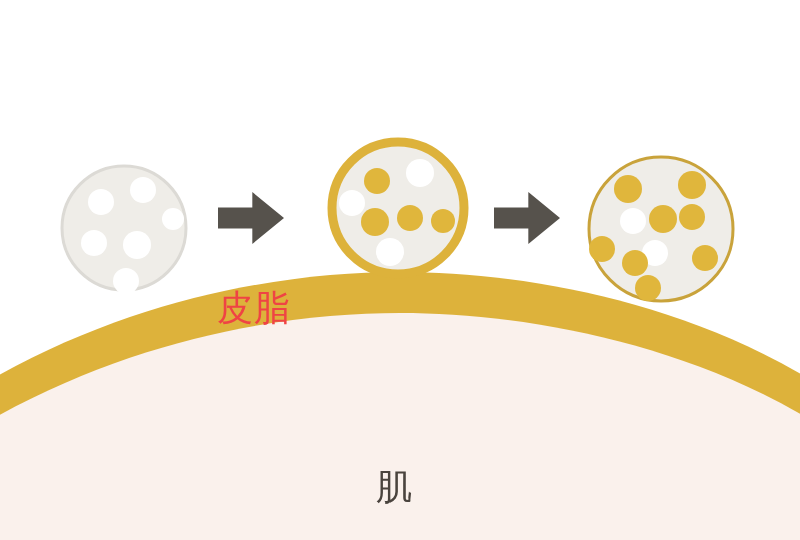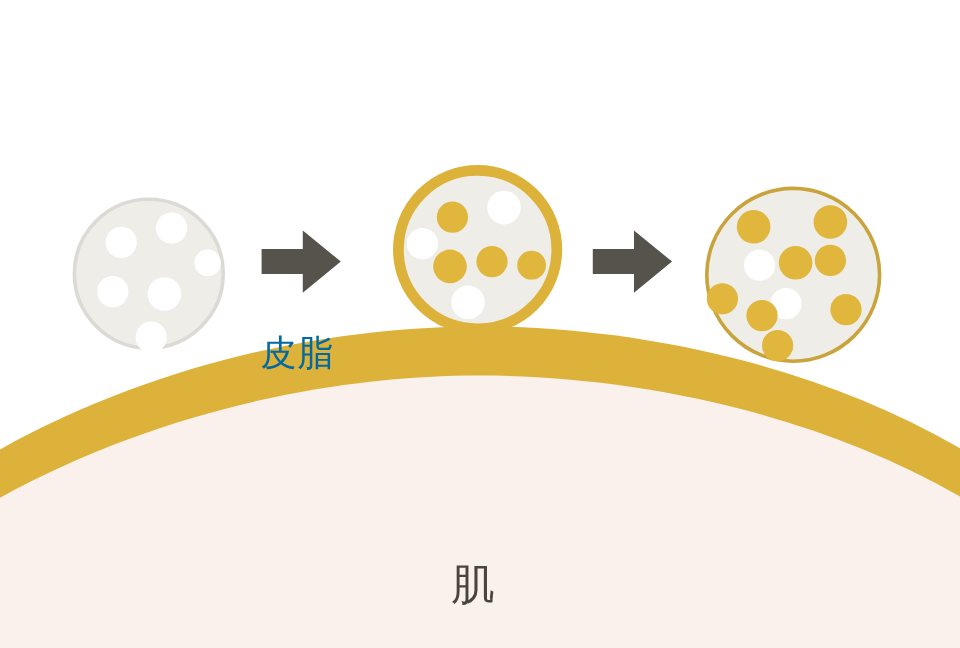--- a/index.html
+++ b/index.html
@@ -26,24 +26,24 @@
     display: block;
   }
   .label-text {
     position: absolute;
     color: #3e3a36;
     white-space: nowrap;
     font-weight: 500;
   }
   #sebum-label {
     left: 217px;
-    top: 274px;
-    font-size: 30px;
+    top: 284px;
+    font-size: 36px;
     letter-spacing: 1px;
-    color: #0369a1;
+    color: #ef4444;
   }
   #skin-label {
     left: 376px;
     top: 463px;
     font-size: 36px;
     color: #4a443e;
   }
 </style>
 </head>
 <body>

